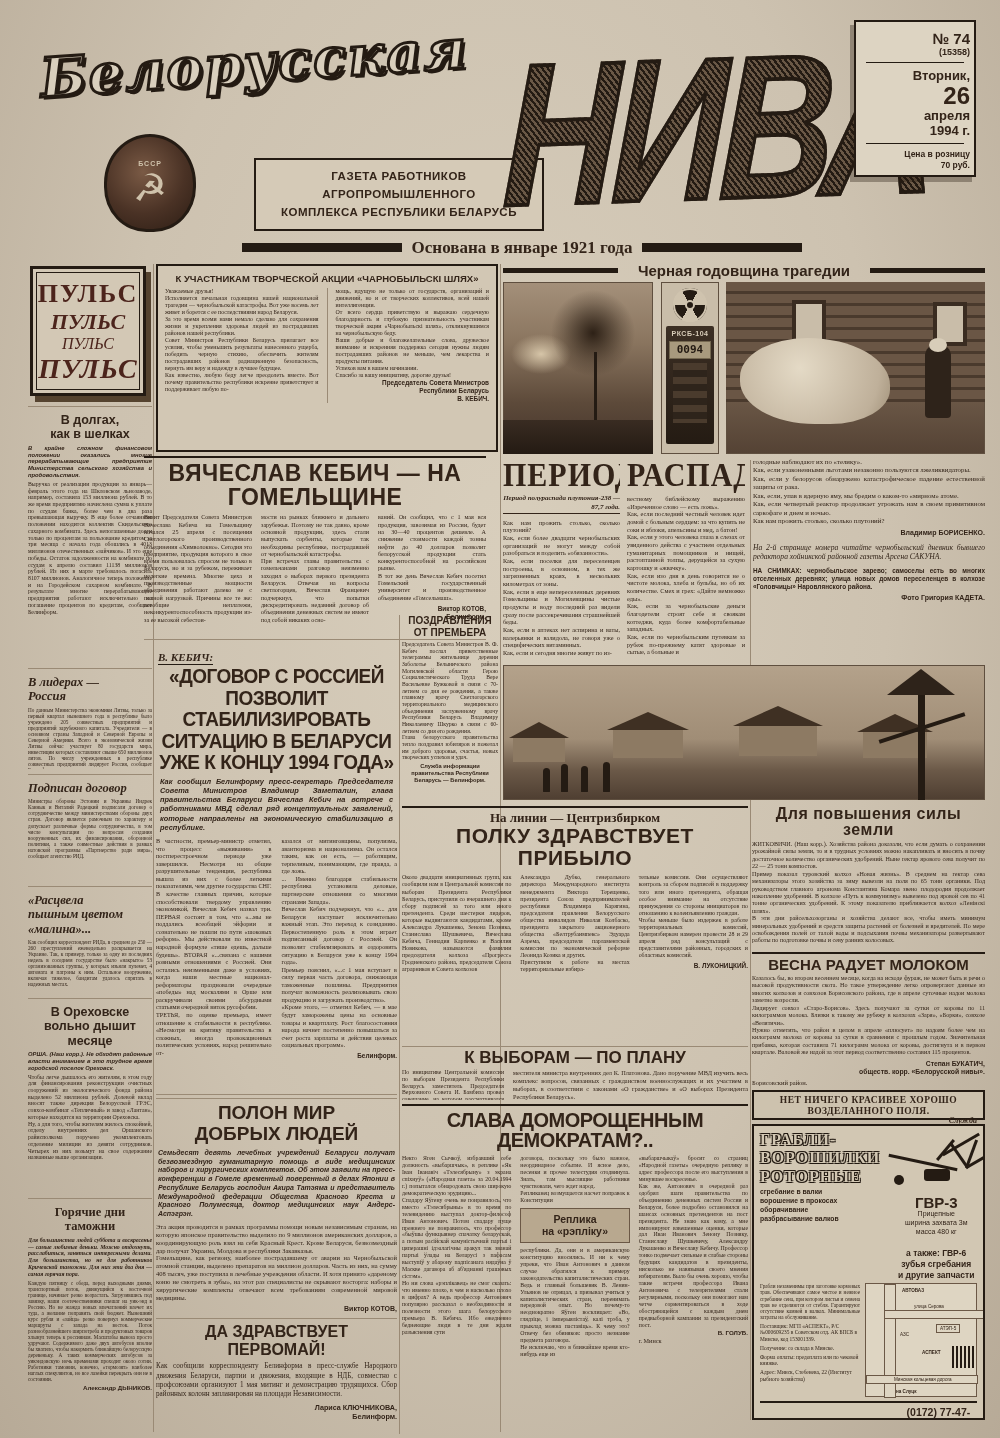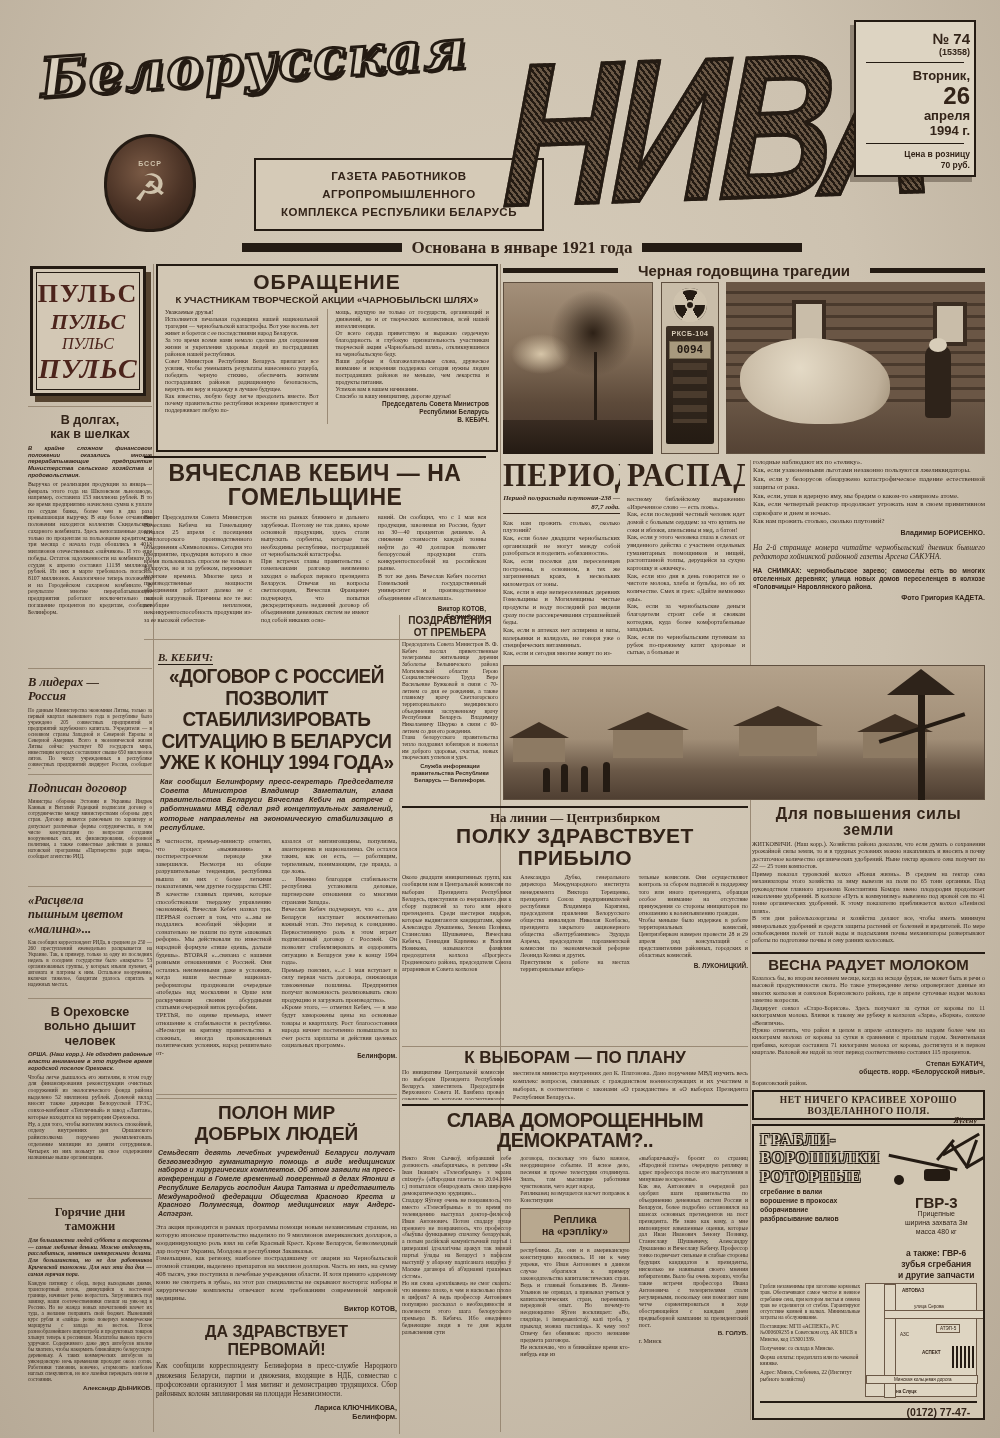--- a/index.html
+++ b/index.html
@@ -268,37 +268,36 @@
     <div class="brief" style="height:102px;">
       <div class="bt-ser">«Расцвела
 пышным цветом
 «малина»...</div>
       <div class="b-body j" style="font-size:5.2px;">Как сообщил корреспондент РИДа, в среднем до 250 — 260 преступлений еженедельно раскрывается на Украине. Так, к примеру, только за одну из последних недель в соседнем государстве было «накрыто» 53 организованных группы, у которых изъяли пулемет, 4 автомата и патроны к ним. Остальное вооружение, включая тяжелое, бандитам удалось спрятать в надежных местах.</div>
     </div>
 
     <div class="brief" style="height:190px;">
       <div class="bt-sans">В Ореховске
 вольно дышит
-человек</div>
+месяце</div>
       <div class="b-lead">ОРША. (Наш корр.). Не обходят районные власти вниманием в это трудное время городской поселок Ореховск.</div>
       <div class="b-body j">Чтобы легче дышалось его жителям, в этом году для финансирования реконструкции очистных сооружений из экологического фонда района выделено 52 миллиона рублей. Долевой вклад вносят также дирекция Белорусской ГРЭС, совхоз-комбинат «Тепличный» и завод «Лантан», которые находятся на территории Ореховска.
 Ну, а для того, чтобы жителям жилось спокойней, отделу внутренних дел Оршанского райисполкома поручено укомплектовать отделение милиции из девяти сотрудников. Четырех из них возьмут на свое содержание названные выше организации.</div>
     </div>
 
     <div class="brief" style="height:268px;">
       <div class="bt-sans" style="font-family:'Liberation Serif',serif;">Горячие дни
 таможни</div>
       <div class="b-lead" style="font-family:'Liberation Serif',serif;">Для большинства людей суббота и воскресенье — самые любимые деньки. Можно отдохнуть, расслабиться, заняться интересными делами. Для большинства, но не для работников Кричевской таможни. Для них эти два дня — самая горячая пора.</div>
       <div class="b-body j" style="font-size:5.2px;">Каждую пятницу с обеда, перед выходными днями, транспортный поток, движущийся к восточной границе, начинает резко возрастать. Загрузившись под завязку, наши соотечественники спешат на уик-энд в Россию. Но не жажда новых впечатлений влечет их туда, а желание поправить свой бюджет. Нынешний курс рубля и «зайца» резко повернул коммерческие маршруты с запада на восток. Поток разнообразнейшего ширпотреба и продуктовых товаров хлынул теперь к россиянам. Масштабы вывоза просто удручают. Содержимого даже двух автобусов вполне бы хватило, чтобы накормить ближайшую белорусскую деревеньку. А таких коммерческих автобусов за уикэндовскую ночь временами проходит около сотни. Работники таможни, конечно, «тормозят» наиболее наглых спекулянтов, но все лазейки перекрыть они не в состоянии.</div>
       <div class="b-sig">Александр ДЫНИКОВ.</div>
     </div>
   </div>
 
   <div class="abs obr">
-    <div class="obr-title">ОБРАЩЕНИЕ</div>
     <div class="obr-sub">К УЧАСТНИКАМ ТВОРЧЕСКОЙ АКЦИИ «ЧАРНОБЫЛЬСКІ ШЛЯХ»</div>
     <div class="obr-cols">
       <div class="c j">Уважаемые друзья!
 Исполняется печальная годовщина нашей национальной трагедии — чернобыльской катастрофы. Вот уже восемь лет живет и борется с ее последствиями народ Беларуси.
 За это время всеми нами немало сделано для сохранения жизни и укрепления здоровья людей из пострадавших районов нашей республики.
 Совет Министров Республики Беларусь прилагает все усилия, чтобы уменьшить результаты нанесенного ущерба, победить черную стихию, обеспечить жителям пострадавших районов радиационную безопасность, вернуть им веру и надежду в лучшее будущее.
 Как известно, любую беду легче преодолеть вместе. Вот почему правительство республики искренне приветствует и поддерживает любую по-</div>
       <div class="c" style="border-left:1px solid #9a8a75;padding-left:8px;">
         <span class="j pre" style="display:block;text-align:justify;">мощь, идущую не только от государств, организаций и движений, но и от творческих коллективов, всей нашей интеллигенции.
 От всего сердца приветствую и выражаю сердечную благодарность и глубокую признательность участникам творческой акции «Чарнобыльскі шлях», откликнувшимся на чернобыльскую беду.
@@ -518,21 +517,21 @@
     <div class="wide-body j">Казалось бы, во втором весеннем месяце, когда на исходе фураж, не может быть и речи о высокой продуктивности скота. Но такое утверждение легко опровергают данные из многих колхозов и совхозов Борисовского района, где в апреле суточные надои молока заметно возросли.
 Лидирует совхоз «Старо-Борисов». Здесь получают за сутки от коровы по 11 килограммов молока. Близки к такому же рубежу в колхозах «Заря», «Борки», совхозе «Велятичи».
 Нужно отметить, что район в целом в апреле «плюсует» по надоям более чем на килограмм молока от коровы за сутки в сравнении с прошлым годом. Значительная прибавка, которая составила 71 килограмм молока от коровы, достигнута и в первом квартале. Валовой же надой за этот период соответственно составил 115 процентов.</div>
     <div class="sig" style="font-size:6.8px;">Степан БУКАТИЧ,
 обществ. корр. «Белорусской нивы».</div>
     <div class="place">Борисовский район.</div>
   </div>
 
   <div class="abs cicero">
     <div class="cicero-txt">НЕТ НИЧЕГО КРАСИВЕЕ ХОРОШО ВОЗДЕЛАННОГО ПОЛЯ.</div>
-    <div class="cicero-auth">Яўгену</div>
+    <div class="cicero-auth">Служба</div>
   </div>
 
   <div class="abs ad">
     <div class="ad-top">
       <div style="flex:1;">
         <div class="ad-title">ГРАБЛИ-
 ВОРОШИЛКИ
 РОТОРНЫЕ</div>
         <div class="ad-feat">сгребание в валки
 ворошение в прокосах

